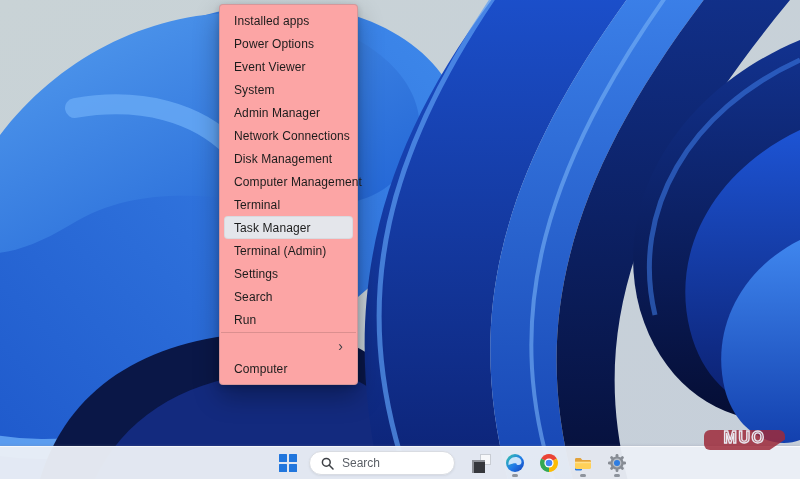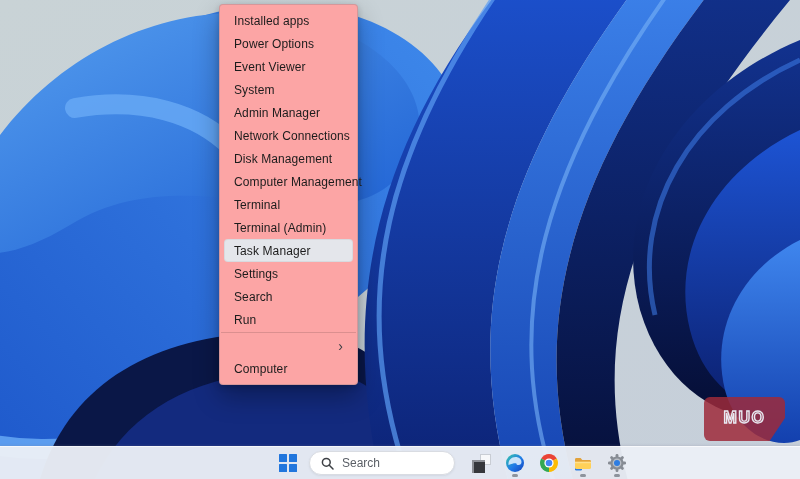--- a/index.html
+++ b/index.html
@@ -46,24 +46,24 @@
   .task-icon{width:28px;height:30px;position:relative;display:flex;align-items:center;justify-content:center;cursor:pointer;}
   .run-dash{position:absolute;bottom:1px;left:50%;transform:translateX(-50%);width:6px;height:3px;border-radius:2px;background:#8d939c;}
 
   
   .stack-icon{position:relative;width:19px;height:19px;}
   .stack-back{position:absolute;right:0;top:0;width:11px;height:11px;background:#f7f8fa;border:1px solid #c9cdd4;box-sizing:border-box;}
   .stack-front{position:absolute;left:0;bottom:0;width:13px;height:13px;background:#35373c;box-shadow:inset 2px 2px 0 #8b8e95;}
 
   
   .muo-badge{
-    position:absolute;right:15px;bottom:38px;width:81px;height:44px;z-index:6;
+    position:absolute;right:15px;bottom:29px;width:81px;height:20px;z-index:6;
     background:rgba(158,42,58,.85);border-radius:6px;
     clip-path:polygon(0 0,100% 0,100% 48%,81% 100%,0 100%);
-    display:flex;align-items:center;justify-content:center;
+    display:flex;justify-content:center;
   }
   .muo-badge span{
     font-size:16px;font-weight:bold;letter-spacing:1.5px;color:rgba(255,255,255,.14);
     -webkit-text-stroke:1.3px #e9eaf2;transform:translateY(-1px);
   }
 </style>
 </head>
 <body>
 
 <div class="screen">
@@ -137,25 +137,25 @@
       </div>
     <div class="menu-item">
         <span>Disk Management</span>
       </div>
     <div class="menu-item">
         <span>Computer Management</span>
       </div>
     <div class="menu-item">
         <span>Terminal</span>
       </div>
-    <div class="menu-item">
-        <span>Terminal (Admin)</span>
-      </div>
     <div class="menu-item highlighted">
         <span>Task Manager</span>
+      </div>
+    <div class="menu-item">
+        <span>Terminal (Admin)</span>
       </div>
     <div class="menu-item">
         <span>Settings</span>
       </div>
     <div class="menu-item">
         <span>Search</span>
       </div>
     <div class="menu-item">
         <span>Run</span>
       </div>

